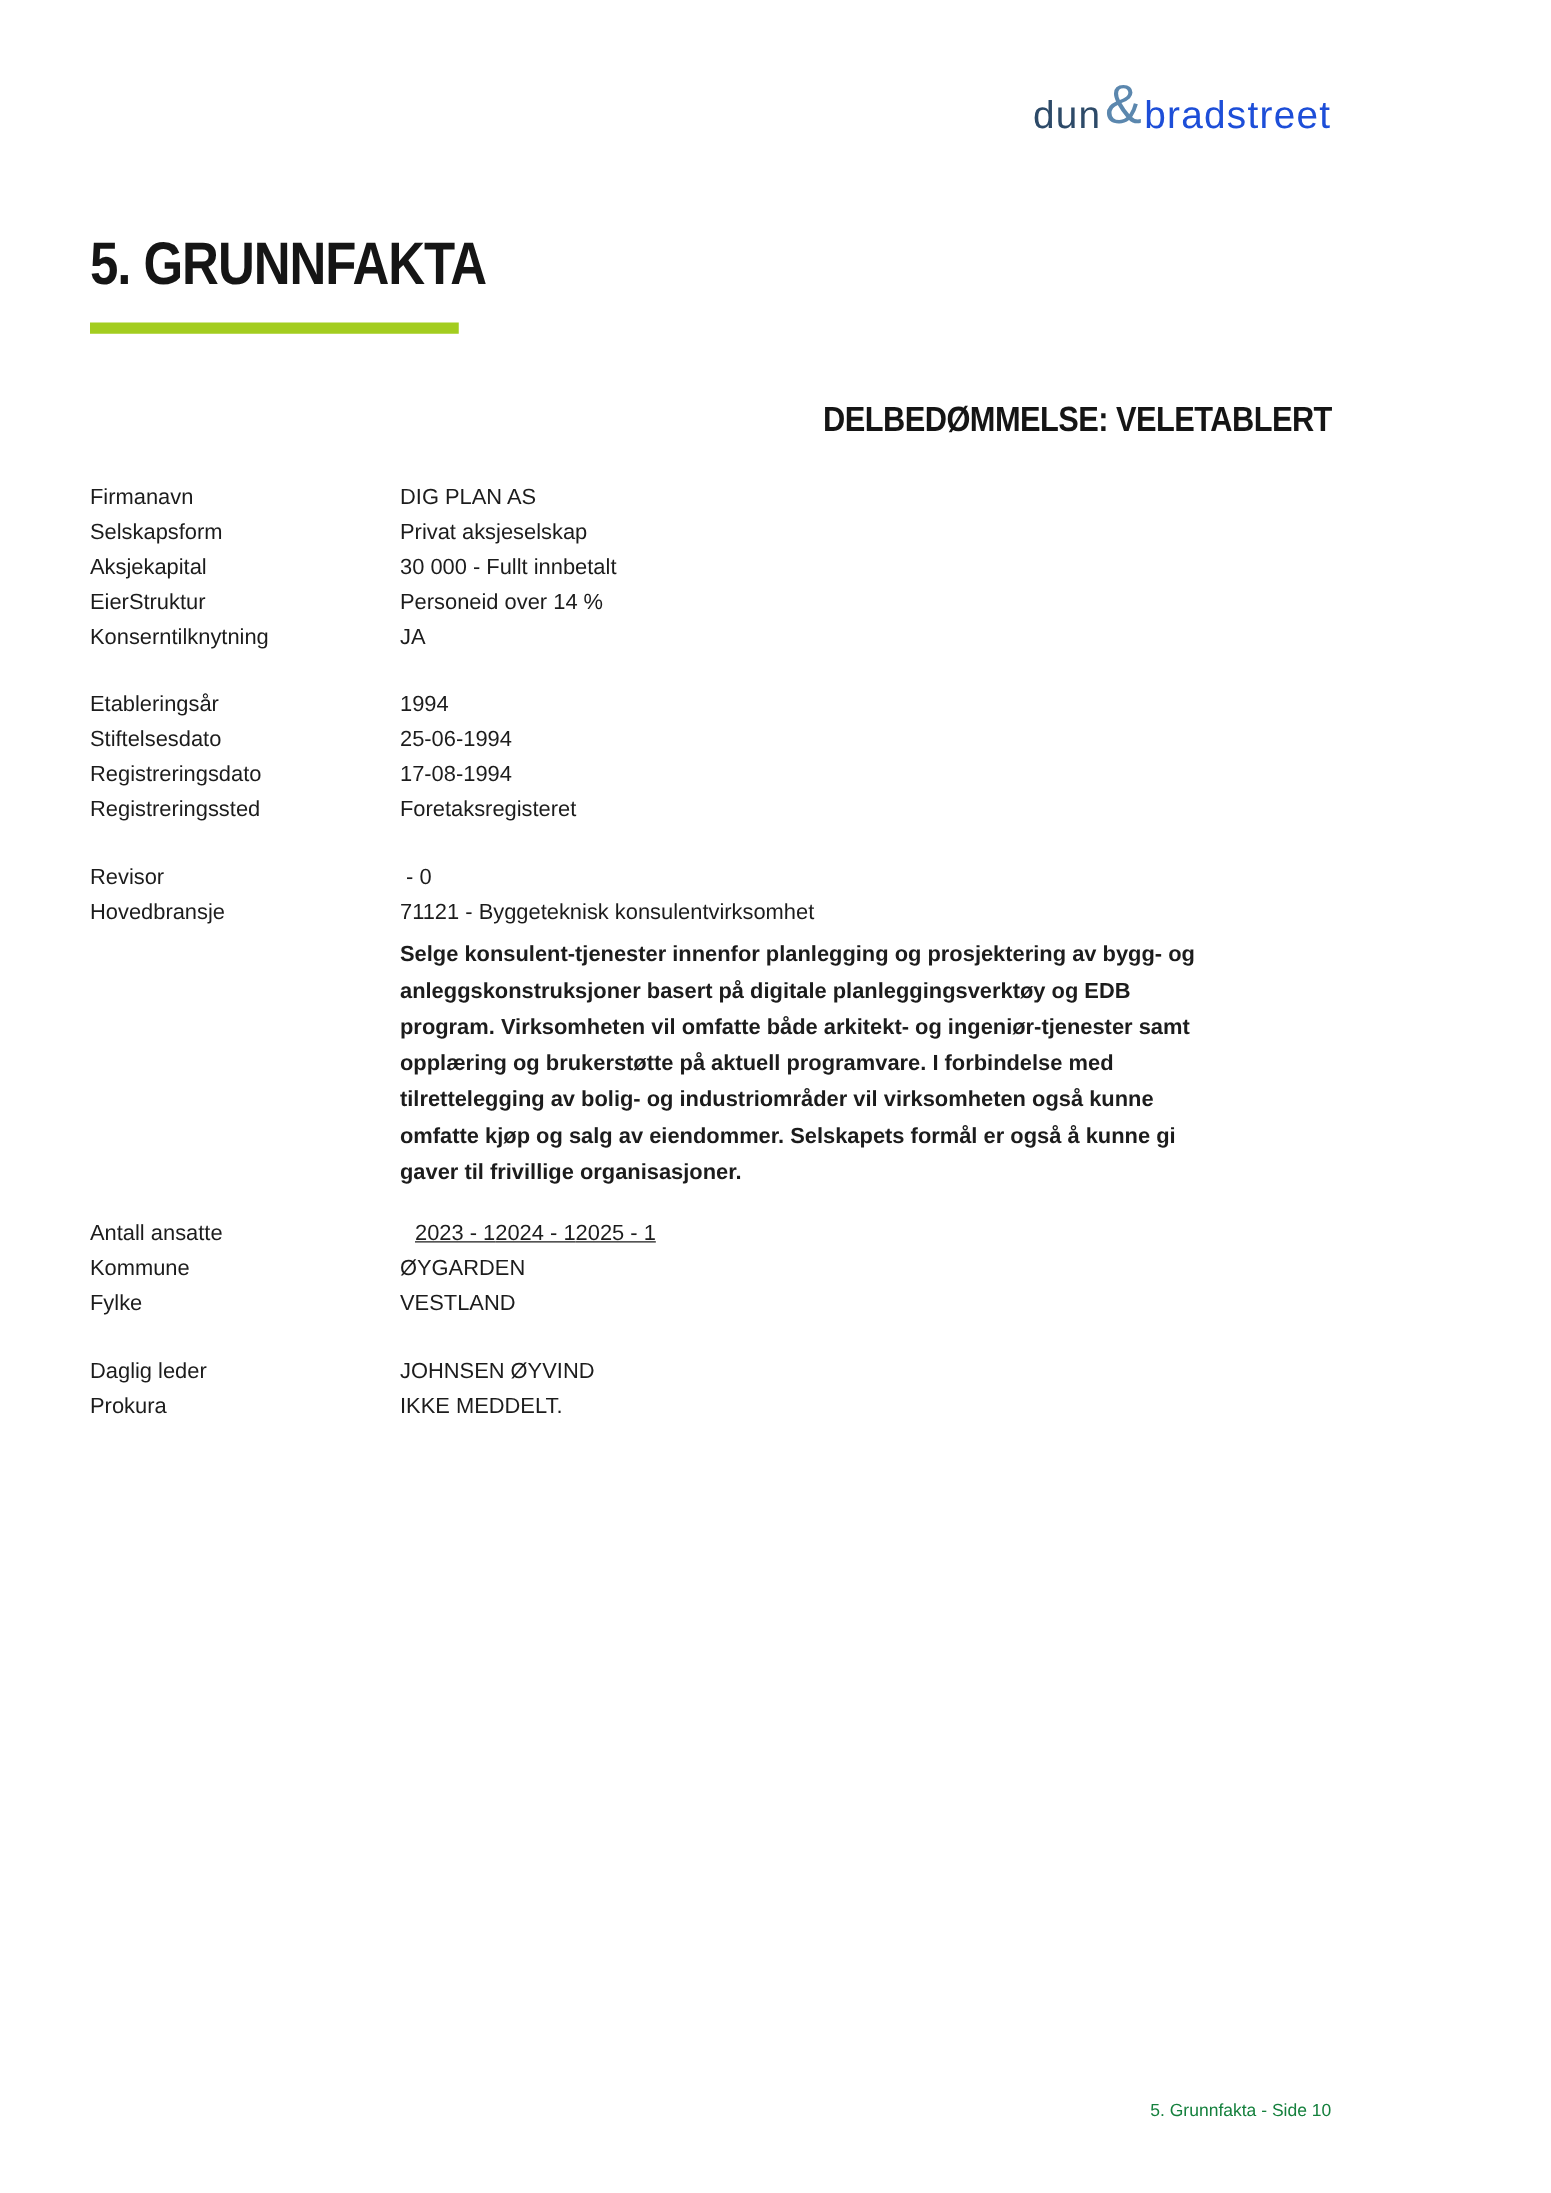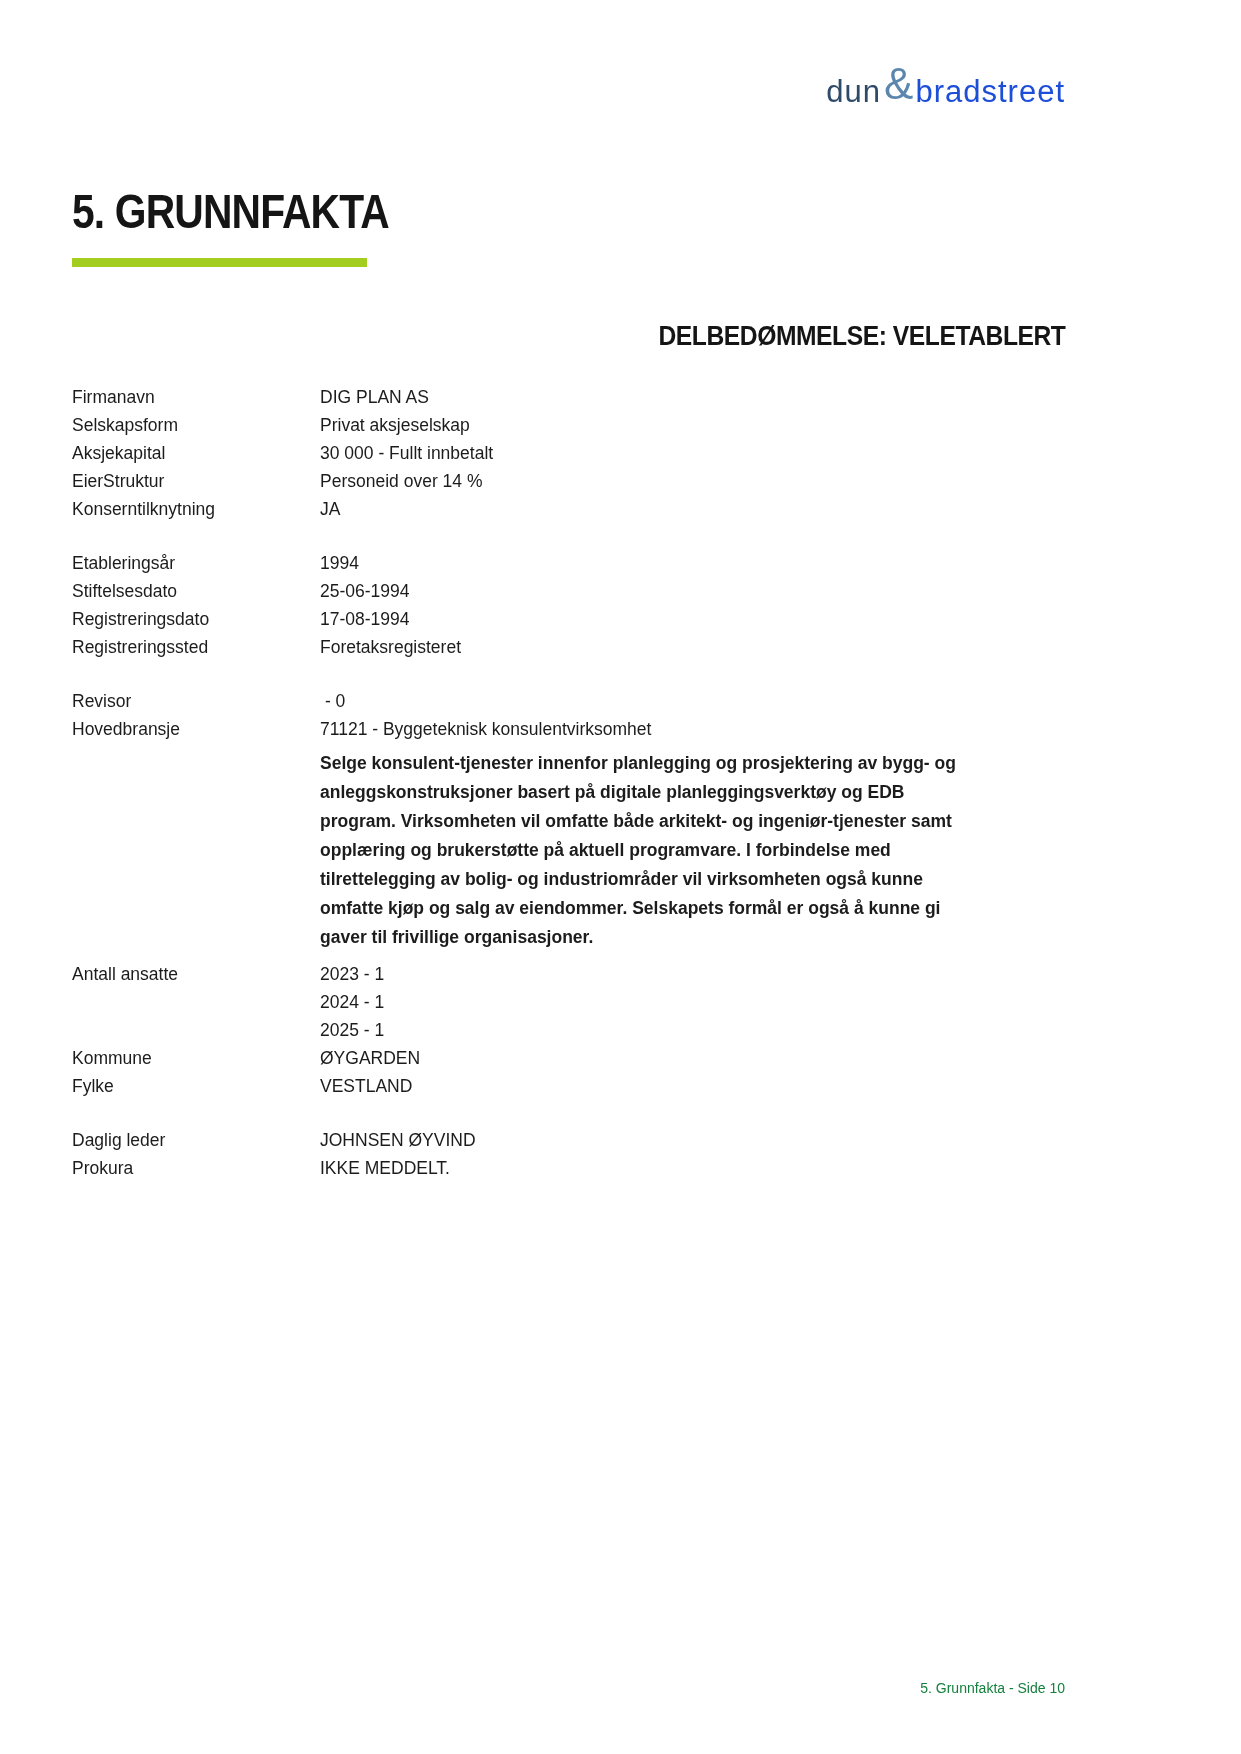--- a/index.html
+++ b/index.html
@@ -75,22 +75,22 @@
   .row { display: flex; }
   .row .label { width: 248px; flex: 0 0 248px; }
   .row .value { white-space: pre-wrap; }
   .description {
     margin-left: 248px;
     margin-top: 6px;
     width: 648px;
     line-height: 29px;
     font-weight: bold;
   }
-  .employees { margin-top: 8px; }
-  .employees .value-lines { display: flex; flex-direction: column; }
+  .employees { margin-top: 20px; gap: 12px; }
+  .employees .value-lines { display: flex; flex-direction: row; text-decoration: underline; }
 
   
   .page-footer {
     position: absolute;
     right: 176px;
     top: 1680px;
     font-size: 14px;
     color: #15803d;
     white-space: nowrap;
   }

